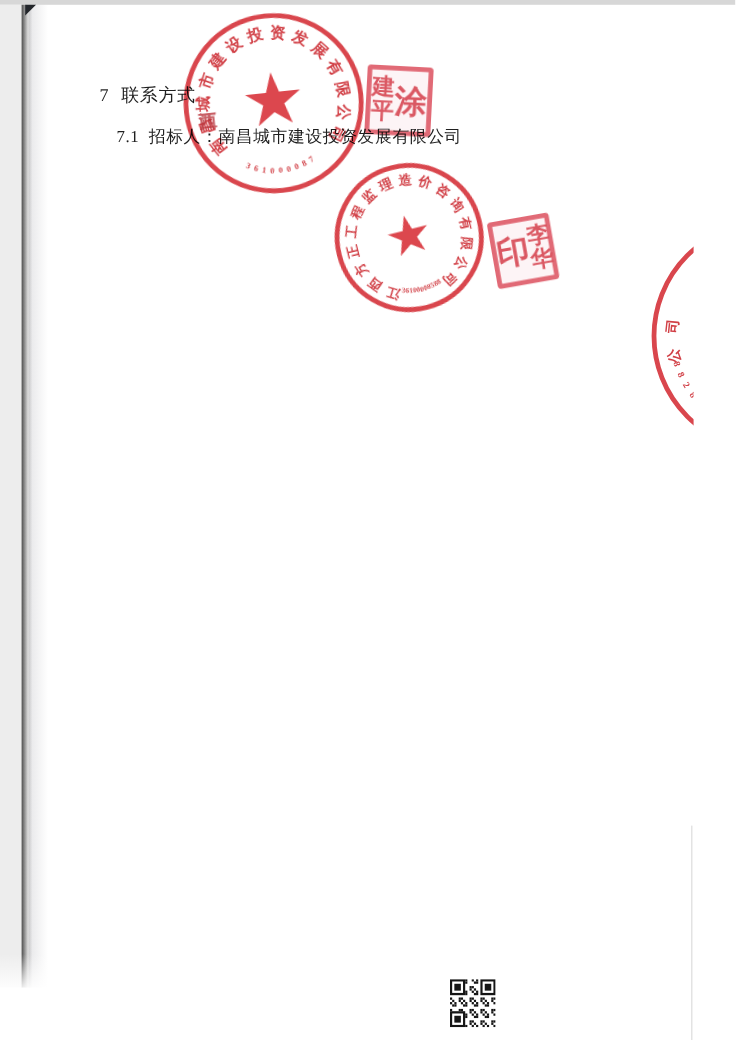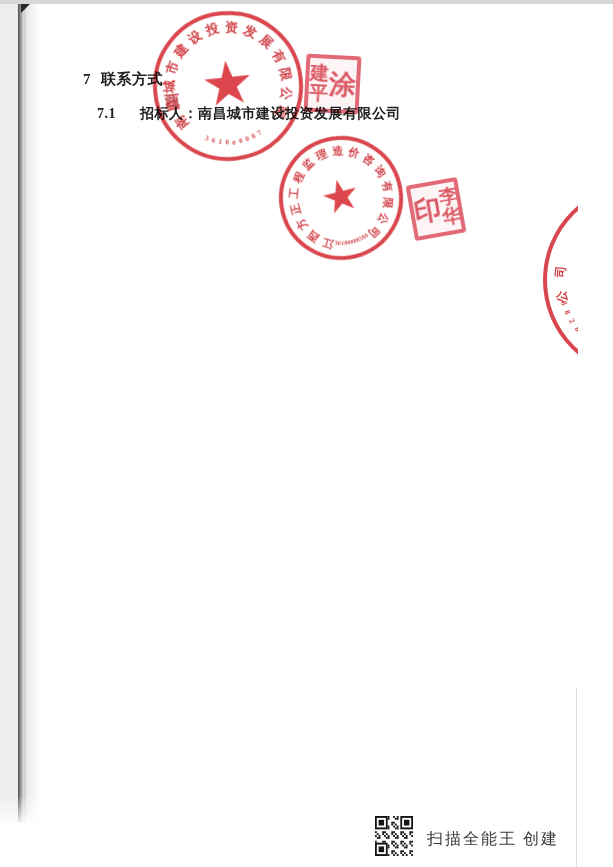--- a/index.html
+++ b/index.html
@@ -11,25 +11,25 @@
   .edge-shadow{position:absolute;left:18px;top:4px;width:9px;height:819px;
                background:linear-gradient(to right, rgba(45,45,45,.85), rgba(70,70,70,.25) 55%, rgba(120,120,120,0));}
   .edge-soft{position:absolute;left:24px;top:4px;width:16px;height:819px;
              background:linear-gradient(to right, rgba(120,120,130,.18), rgba(120,120,130,0));}
   .edge-fade-bottom{position:absolute;left:0;top:795px;width:45px;height:35px;
              background:linear-gradient(to bottom, rgba(255,255,255,0), #ffffff 90%);}
   .corner-mark{position:absolute;left:21px;top:4px;width:0;height:0;
                border-top:9px solid #23262b;border-right:9px solid transparent;}
   .right-edge-line{position:absolute;left:576px;top:688px;width:1px;height:179px;background:#dcdcdc;}
   
-  .doc-line{position:absolute;white-space:nowrap;font-weight:bold;letter-spacing:.5px;z-index:1;}
+  .doc-line{position:absolute;white-space:nowrap;font-weight:normal;letter-spacing:.5px;z-index:1;}
   .doc-heading{left:83px;top:70px;font-size:15px;}
   .doc-heading .num{margin-right:10px;}
   .row{font-size:14px;}
-  .row .num{margin-right:24px;}
+  .row .num{margin-right:8px;}
   .r1{left:97px;top:105px;} .r2{left:97px;top:132px;} .r3{left:97px;top:159px;}
   .r4{left:97px;top:186px;} .r5{left:88px;top:212px;}
   
   .stamp{position:absolute;mix-blend-mode:multiply;opacity:.93;filter:blur(.3px);z-index:2;}
   .round-seal{border-radius:50%;box-sizing:border-box;}
   .seal-a{left:153px;top:11px;width:150px;height:150px;transform:rotate(-6deg);}
   .seal-a .ring{position:absolute;inset:0;border:4px solid #d6383f;border-radius:50%;}
   .seal-b{left:279px;top:136px;width:124px;height:124px;transform:rotate(-14deg);}
   .seal-b .ring{position:absolute;inset:0;border:4px solid #d6383f;border-radius:50%;}
   .arc-host{position:absolute;inset:0;}
@@ -276,15 +276,14 @@
         <rect x="0" y="0" width="14" height="14" fill="#151515"></rect>
         <rect x="2" y="2" width="10" height="10" fill="#fff"></rect>
         <rect x="4" y="4" width="6" height="6" fill="#151515"></rect>
         <rect x="28" y="0" width="14" height="14" fill="#151515"></rect>
         <rect x="30" y="2" width="10" height="10" fill="#fff"></rect>
         <rect x="32" y="4" width="6" height="6" fill="#151515"></rect>
         <rect x="0" y="28" width="14" height="14" fill="#151515"></rect>
         <rect x="2" y="30" width="10" height="10" fill="#fff"></rect>
         <rect x="4" y="32" width="6" height="6" fill="#151515"></rect>
       </svg></div>
-  <div class="scan-caption">扫描全能王 创建</div>
 
 </div>
 
 </body></html>

